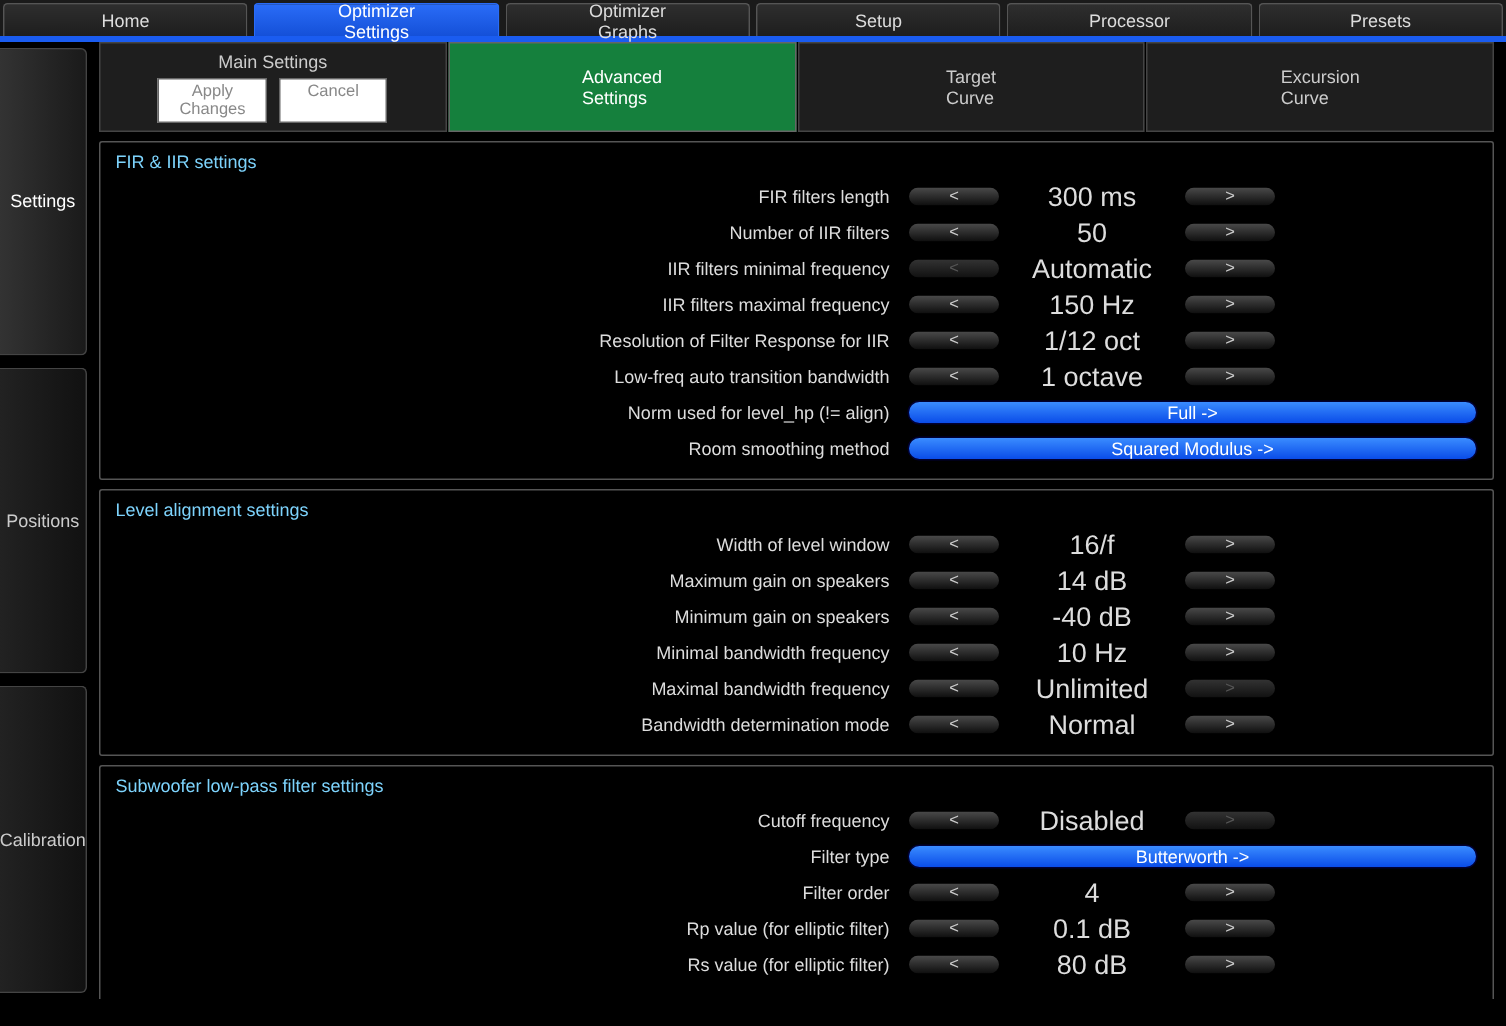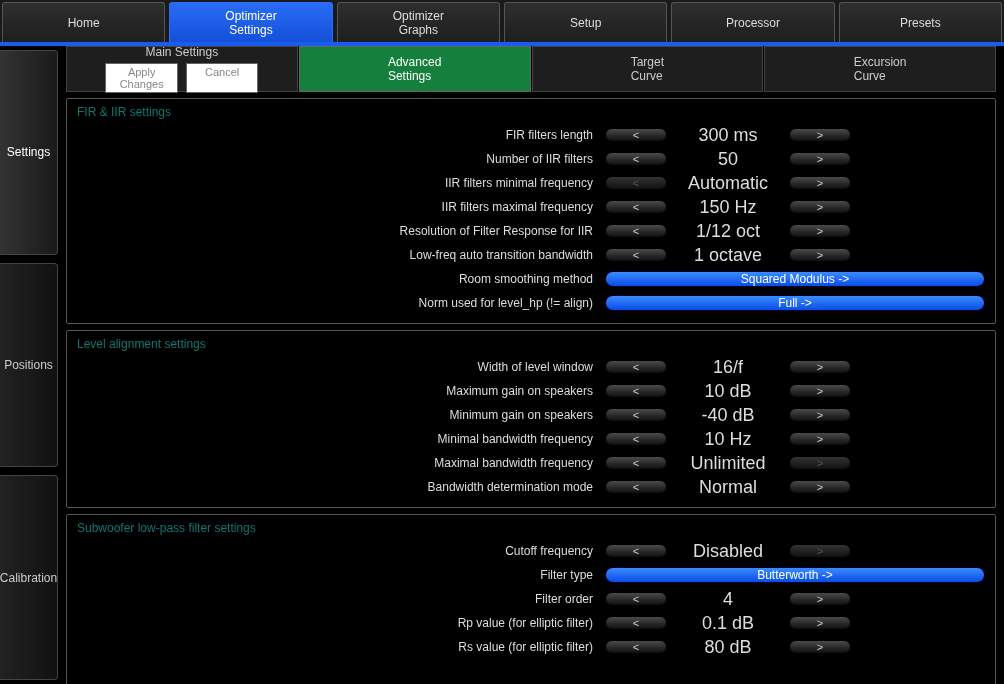--- a/index.html
+++ b/index.html
@@ -1,36 +1,36 @@
 <!DOCTYPE html>
 <html><head>
 <meta charset="utf-8">
 <style>
 * { margin: 0; padding: 0; box-sizing: border-box; font-family: Arial, sans-serif; }
 body { background: #000; color: #fff; font-size: 12px; width: 1004px; height: 684px; overflow: hidden; }
 
-.top-tabs { display: flex; height: 42px; background: #1a1a1a; gap: 4px; padding: 2px 2px 0 2px; }
+.top-tabs { display: flex; height: 24px; background: #1a1a1a; gap: 4px; padding: 2px 2px 0 2px; }
 .top-tab { flex: 1; background: linear-gradient(#2e2e2e,#1e1e1e); border: 1px solid #555; border-bottom: none; border-radius: 3px 3px 0 0; display: flex; align-items: center; justify-content: center; text-align: center; font-size: 12px; color: #ddd; cursor: pointer; }
 .top-tab.active { background: linear-gradient(#2a6cf7,#1450d8); border-color:#2a6cf7; color: #fff; }
 .blue-bar { height: 4px; background: #1a5cf0; }
 
 .main { display: flex; height: 638px; }
 .side-tabs { width: 58px; display: flex; flex-direction: column; }
 .side-tab { flex: 1; background: linear-gradient(90deg,#222,#111); border: 1px solid #444; border-left:none; border-radius: 0 4px 4px 0; display: flex; align-items: center; justify-content: center; color: #ccc; font-size: 12px; margin: 4px 0; cursor: pointer; }
 .side-tab.active { background: linear-gradient(90deg,#333,#1a1a1a); color:#fff; }
 
 .content { flex: 1; padding: 0 8px 8px 8px; overflow-y: auto; }
-.sub-tabs { display: flex; height: 46px; gap: 1px; margin-bottom: 6px; }
+.sub-tabs { display: flex; height: 60px; gap: 1px; margin-bottom: 6px; }
 .sub-tab { flex: 1; background: #1e1e1e; border: 1px solid #444; display: flex; flex-direction: column; align-items: center; justify-content: center; font-size: 12px; color: #ccc; cursor: pointer; }
 .sub-tab.active { background: #15803d; color: #fff; border-color:#666;}
 .sub-actions { display: flex; gap: 8px; margin-top: 4px; }
 .sub-action { flex:1; border: 1px solid #666; background:#ffffff; color:#888; font-size:11px; text-align:center; padding:2px 8px; cursor:pointer;}
 
 .group { border: 1px solid #555; border-radius: 2px; margin-bottom: 6px; padding: 6px 10px 8px 10px; }
-.group-title { font-size: 12px; color: #0f766e; margin-bottom: 4px; }
+.group-title { font-size: 12px; color: #7dd3fc; margin-bottom: 4px; }
 
 .row { display: flex; align-items: center; height: 24px; }
 .row-label { flex: 1; text-align: right; padding-right: 12px; color: #ddd; font-size: 12px;}
 .controls { width: 380px; display: flex; align-items: center; gap: 6px; }
 
 .pill { height: 14px; border-radius: 7px; display:flex; align-items:center; justify-content:center; font-size:11px; cursor:pointer; }
 .btn-lr { width: 62px; background: linear-gradient(#4a4a4a,#0e0e0e); border:1px solid #000; color:#ccc; }
 .btn-lr.disabled { background: linear-gradient(#333,#111); color:#555; cursor:default; }
 .val { width: 110px; text-align:center; color:#ddd; font-size:18px; }
 
@@ -122,30 +122,30 @@
       <div class="row">
           <div class="row-label">Low-freq auto transition bandwidth</div>
           <div class="controls">
             <div class="pill btn-lr">&lt;</div>
             <div class="val">1 octave</div>
             <div class="pill btn-lr">&gt;</div>
           </div>
         </div>
 
       <div class="row">
+          <div class="row-label">Norm used for level_hp (!= align)</div>
+          <div class="controls">
+            <div class="blue-pill blue-pill-wide">Full -&gt;</div>
+          </div>
+        </div>
+
+      <div class="row">
           <div class="row-label">Room smoothing method</div>
           <div class="controls">
             <div class="blue-pill blue-pill-wide">Squared Modulus -&gt;</div>
-          </div>
-        </div>
-
-      <div class="row">
-          <div class="row-label">Norm used for level_hp (!= align)</div>
-          <div class="controls">
-            <div class="blue-pill blue-pill-wide">Full -&gt;</div>
           </div>
         </div>
     </div>
 
     <div class="group">
       <div class="group-title">Level alignment settings</div>
 
 
       <div class="row">
           <div class="row-label">Width of level window</div>
@@ -153,21 +153,21 @@
             <div class="pill btn-lr">&lt;</div>
             <div class="val">16/f</div>
             <div class="pill btn-lr">&gt;</div>
           </div>
         </div>
 
       <div class="row">
           <div class="row-label">Maximum gain on speakers</div>
           <div class="controls">
             <div class="pill btn-lr">&lt;</div>
-            <div class="val">10 dB</div>
+            <div class="val">14 dB</div>
             <div class="pill btn-lr">&gt;</div>
           </div>
         </div>
 
       <div class="row">
           <div class="row-label">Minimum gain on speakers</div>
           <div class="controls">
             <div class="pill btn-lr">&lt;</div>
             <div class="val">-40 dB</div>
             <div class="pill btn-lr">&gt;</div>

